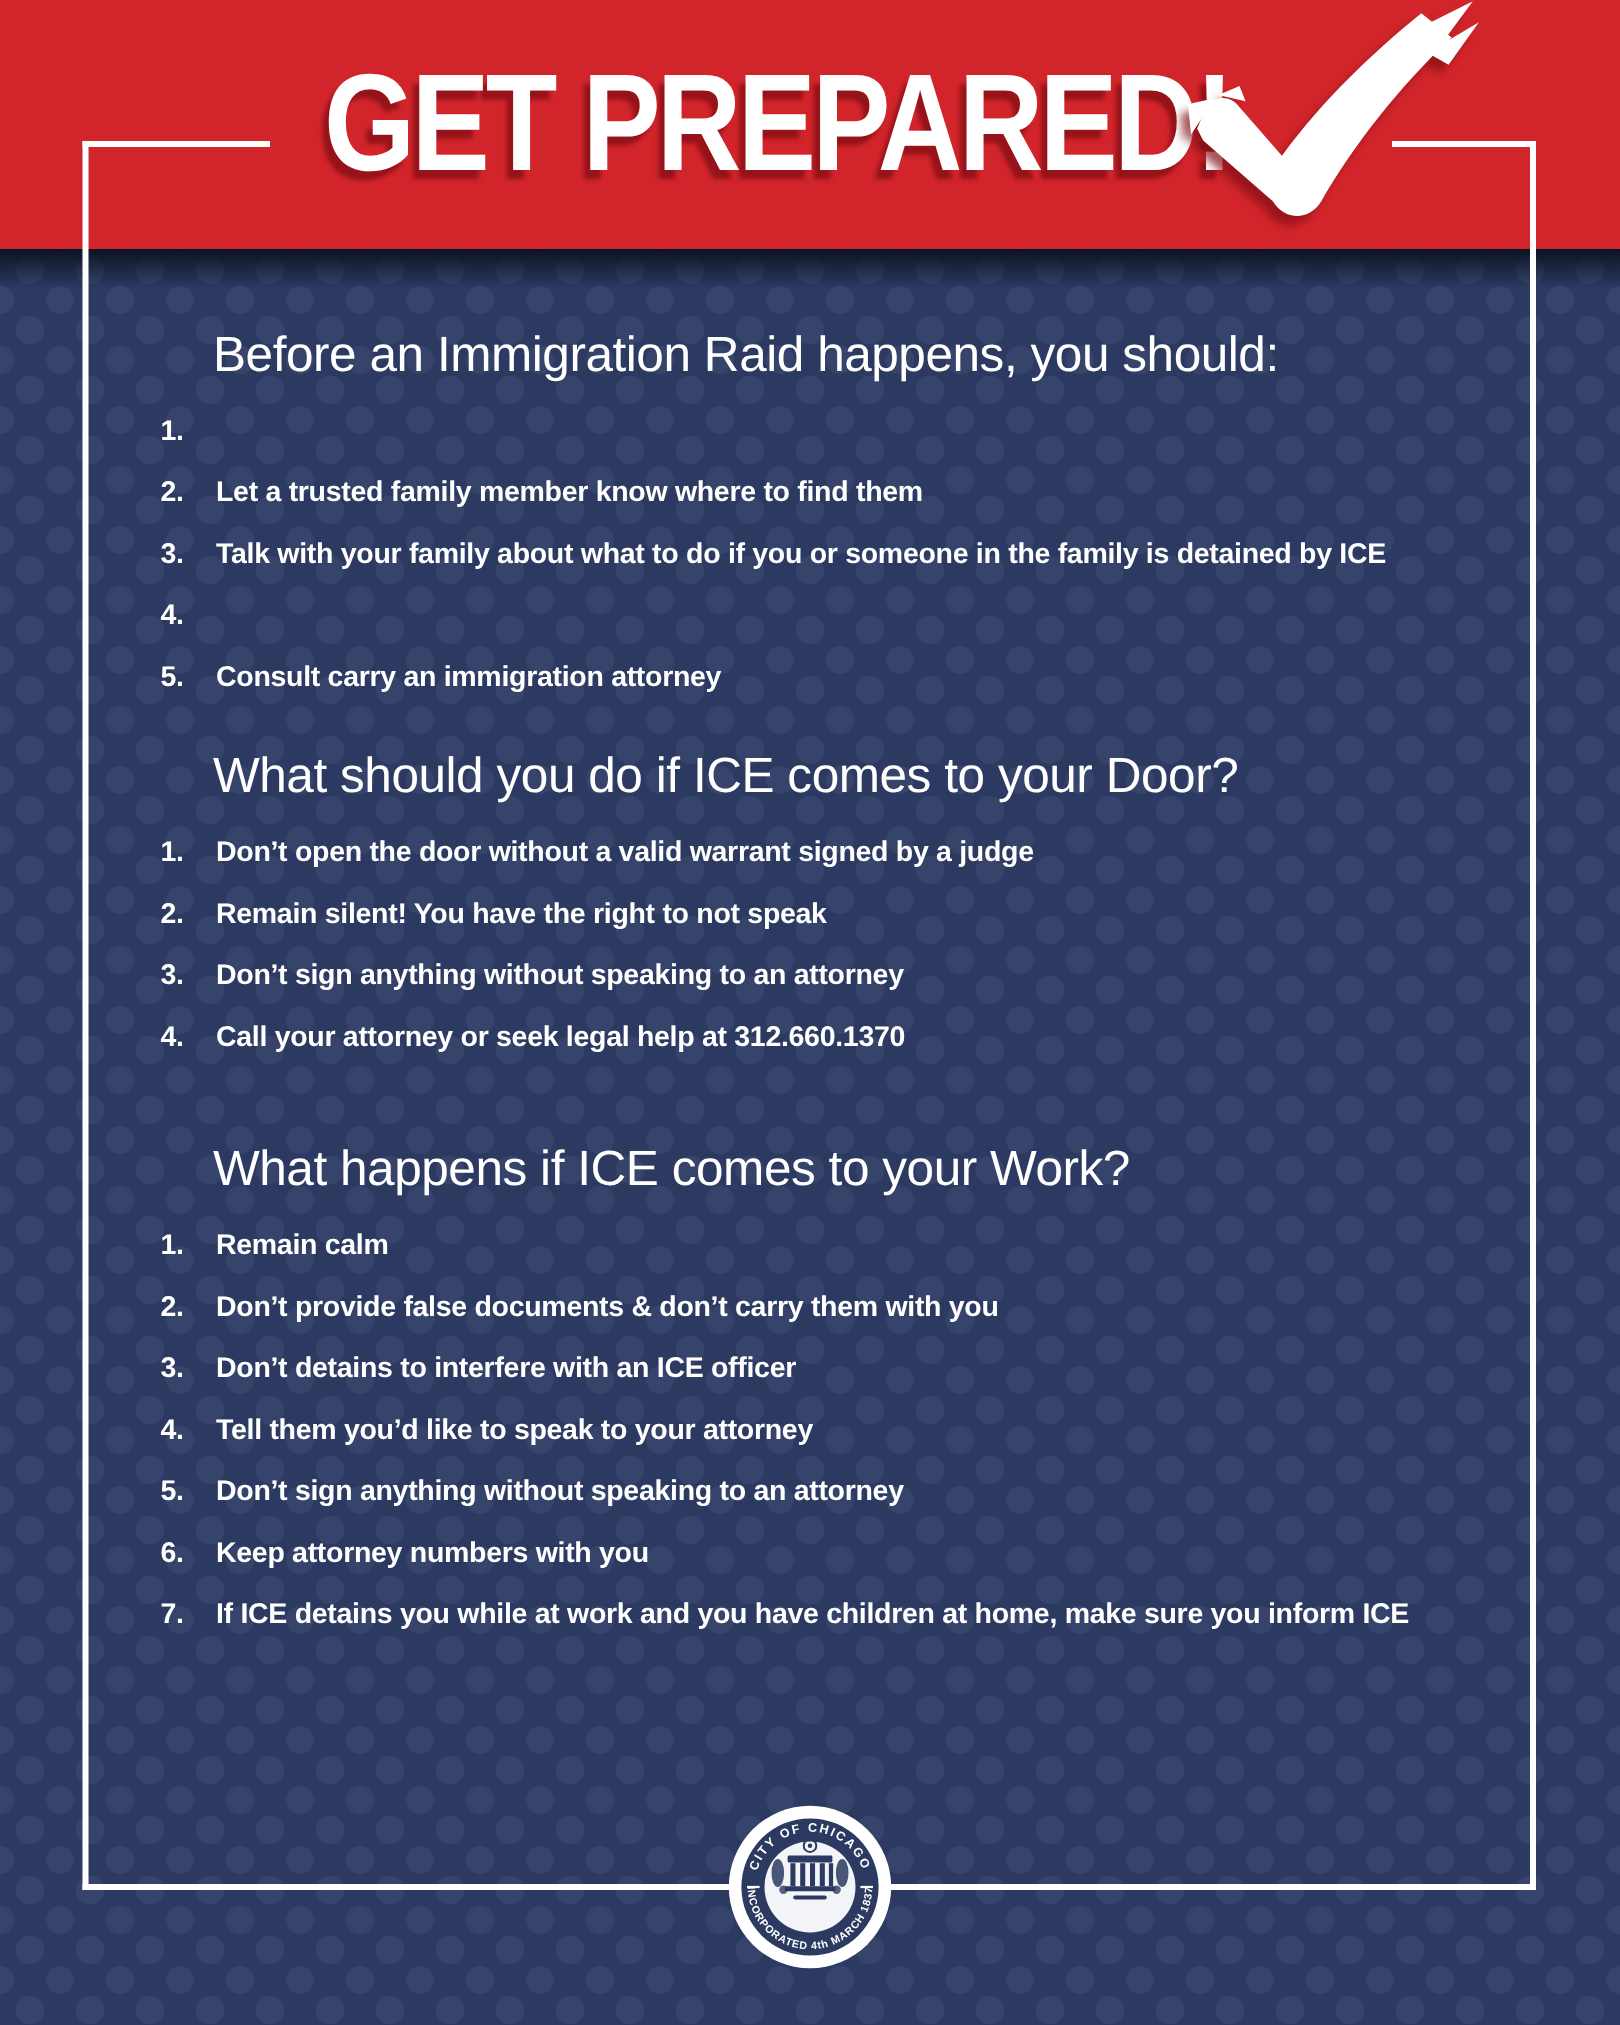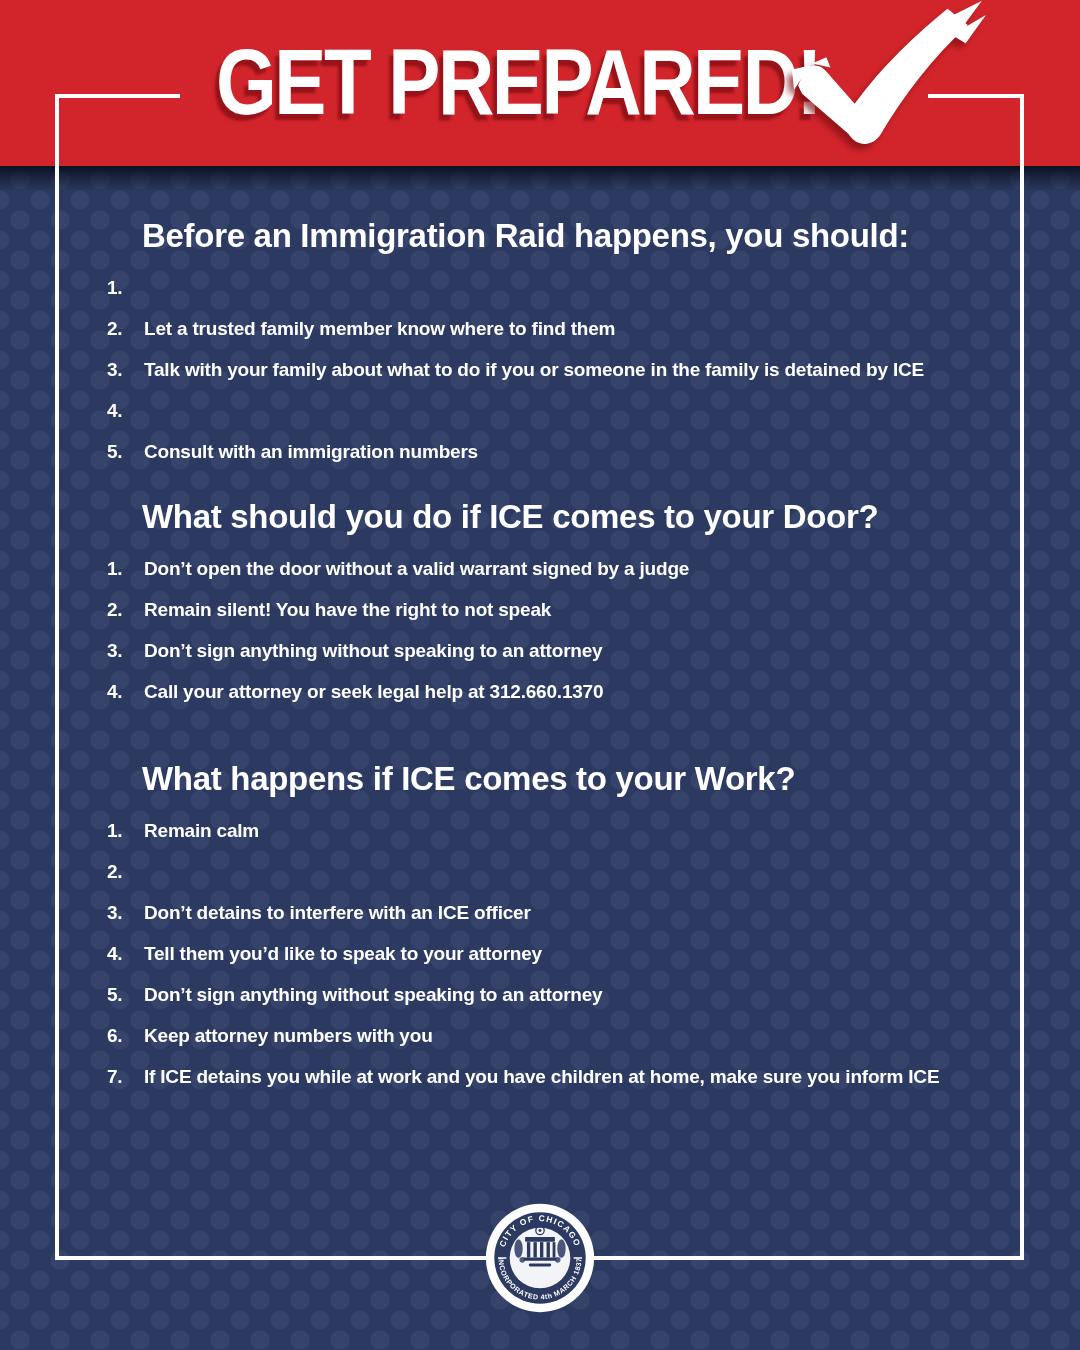--- a/index.html
+++ b/index.html
@@ -28,21 +28,21 @@
     filter:drop-shadow(-5px 6px 3px rgba(128,14,20,0.7)); }
 
   .frame { position:absolute; background:#ffffff; }
   .frame.top-left  { left:55px;  top:94px;   width:125px;  height:4px; }
   .frame.top-right { left:928px; top:94px;   width:96px;   height:4px; }
   .frame.left      { left:55px;  top:94px;   width:4px;    height:1166px; }
   .frame.right     { left:1020px;top:94px;   width:4px;    height:1166px; }
   .frame.bottom    { left:55px;  top:1256px; width:969px;  height:4px; }
 
   .content { position:absolute; left:105px; top:216px; width:925px; }
-  .sec h2 { margin:0 0 18px 37px; font-size:33px; line-height:40px; font-weight:bold; letter-spacing:-0.3px; }
+  .sec h2 { margin:0 0 18px 37px; font-size:33px; line-height:40px; font-weight:normal; letter-spacing:-0.3px; }
   .sec-2 { margin-top:32px; }
   .sec-3 { margin-top:54px; }
   .sec ol { list-style:none; margin:0; padding:0; }
   .sec li { display:flex; margin-bottom:14px; font-size:19px; line-height:27px; font-weight:bold; letter-spacing:-0.2px; }
   .sec li .num { flex:0 0 37px; padding-left:2px; }
   .sec li .txt { white-space:pre-line; }
 
   .seal { position:absolute; left:484px; top:1202px; width:112px; height:112px; }
 </style>
 </head>
@@ -87,21 +87,21 @@
           </li>
           <li>
             <span class="num">3.</span>
             <span class="txt">Talk with your family about what to do if you or someone in the family is detained by ICE</span>
           </li>
           <li>
             <span class="num">4.</span>
           </li>
           <li>
             <span class="num">5.</span>
-            <span class="txt">Consult with an immigration numbers</span>
+            <span class="txt">Consult carry an immigration attorney</span>
           </li>
         </ol>
     </section>
 
     <section class="sec sec-2">
       <h2>What should you do if ICE comes to your Door?</h2>
       <ol>
           <li>
             <span class="num">1.</span>
             <span class="txt">Don’t open the door without a valid warrant signed by a judge</span>
@@ -123,20 +123,21 @@
 
     <section class="sec sec-3">
       <h2>What happens if ICE comes to your Work?</h2>
       <ol>
           <li>
             <span class="num">1.</span>
             <span class="txt">Remain calm</span>
           </li>
           <li>
             <span class="num">2.</span>
+            <span class="txt">Don’t provide false documents &amp; don’t carry them with you</span>
           </li>
           <li>
             <span class="num">3.</span>
             <span class="txt">Don’t detains to interfere with an ICE officer</span>
           </li>
           <li>
             <span class="num">4.</span>
             <span class="txt">Tell them you’d like to speak to your attorney</span>
           </li>
           <li>

